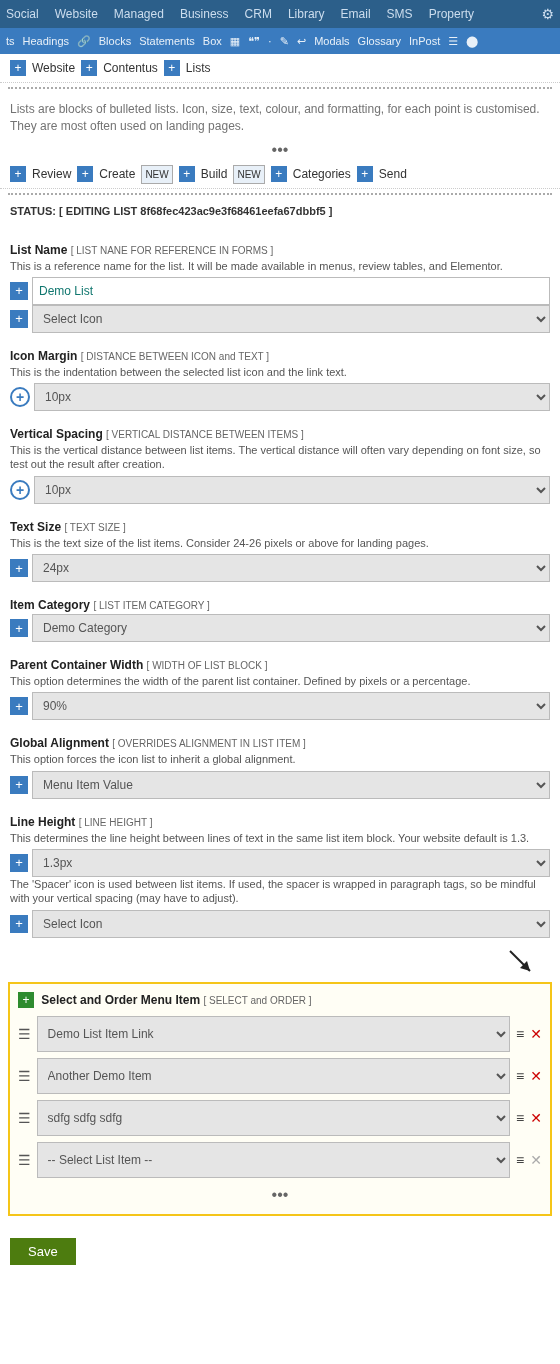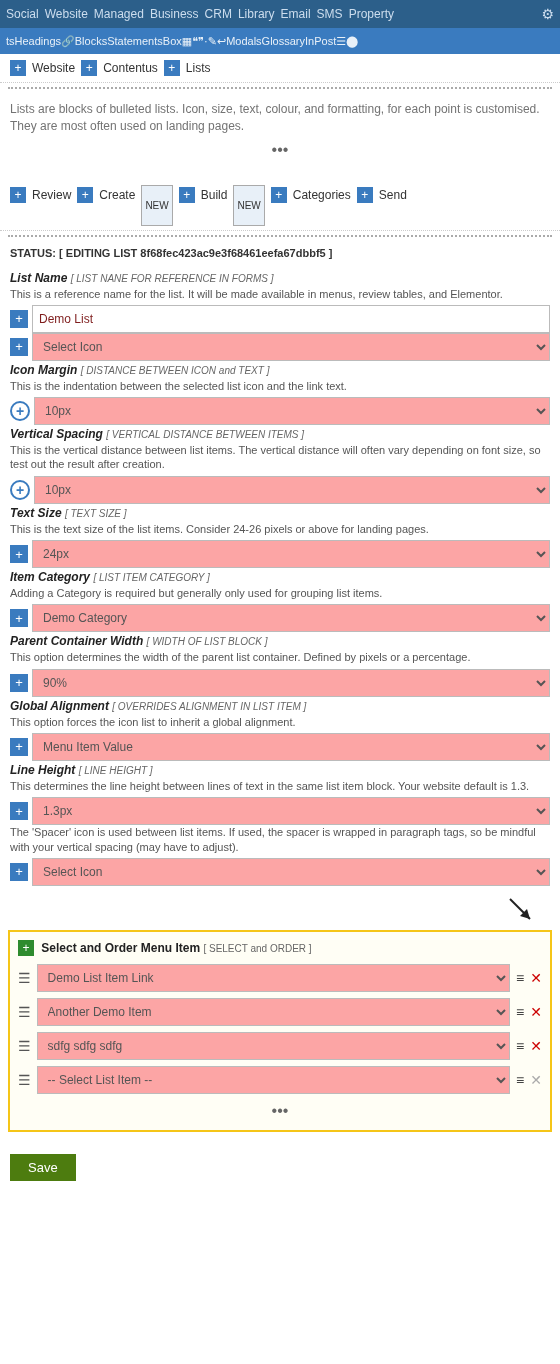--- a/index.html
+++ b/index.html
@@ -12,41 +12,41 @@
       color: #333;
     }
 
     
     .top-nav {
       background: #2c5f8a;
       display: flex;
       align-items: center;
       height: 28px;
       padding: 0 6px;
-      gap: 6px;
+      gap: 16px;
     }
     .top-nav span {
       color: #cde;
       font-size: 12px;
       cursor: pointer;
     }
     .top-nav .gear {
       margin-left: auto;
       color: #cde;
       font-size: 14px;
     }
 
     
     .second-nav {
       background: #3a7bbf;
       display: flex;
       align-items: center;
       height: 26px;
       padding: 0 6px;
-      gap: 0;
+      gap: 8px;
       flex-wrap: wrap;
       overflow: hidden;
     }
     .second-nav span {
       color: #e8f0f8;
       font-size: 11px;
       cursor: pointer;
     }
 
     
@@ -113,44 +113,42 @@
       display: inline-flex; align-items: center; justify-content: center;
     }
     .action-bar span {
       font-size: 12px;
       color: #333;
     }
     .action-bar .new-badge {
       background: #e8f0f8;
       border: 1px solid #aaa;
       font-size: 10px;
-      padding: 14px 3px;
+      padding: 3px 3px;
       color: #333;
-      margin-top: 20px;
     }
 
     
     .status-bar {
       padding: 6px 10px;
       font-size: 11px;
       color: #333;
       font-weight: bold;
     }
 
     
     .form-section {
       padding: 4px 10px 8px 10px;
     }
     .field-label {
       font-size: 12px;
       font-weight: bold;
       color: #222;
       margin-bottom: 2px;
-      margin-top: 2px;
-      font-style: italic;
+      margin-top: 16px;
     }
     .field-label .tag {
       font-weight: normal;
       font-size: 10px;
       color: #666;
     }
     .field-desc {
       font-size: 11px;
       color: #555;
       margin-bottom: 4px;
@@ -182,30 +180,30 @@
       display: inline-flex; align-items: center; justify-content: center;
       flex-shrink: 0;
       font-weight: bold;
     }
     input[type="text"] {
       flex: 1;
       height: 28px;
       padding: 0 6px;
       border: 1px solid #bbb;
       font-size: 12px;
-      color: #7f1d1d;
+      color: #0f766e;
     }
     select {
       flex: 1;
       height: 28px;
       padding: 0 6px;
       border: 1px solid #bbb;
       font-size: 12px;
       color: #555;
-      background: #fca5a5;
+      background: #e5e5e5;
       appearance: auto;
     }
 
     
     .highlight-section {
       border: 2px solid #f5c518;
       margin: 10px 8px;
       padding: 8px;
       background: #fffef5;
     }
@@ -232,21 +230,21 @@
       margin-bottom: 6px;
     }
     .drag-icon {
       color: #555;
       font-size: 14px;
       cursor: grab;
       flex-shrink: 0;
     }
     .list-item-row select {
       flex: 1;
-      height: 28px;
+      height: 36px;
     }
     .icon-menu {
       color: #444;
       font-size: 14px;
       cursor: pointer;
       flex-shrink: 0;
     }
     .icon-delete {
       color: #cc0000;
       font-size: 14px;
@@ -404,21 +402,20 @@
     <button class="btn-plus-field">+</button>
     <select>
       <option>24px</option>
     </select>
   </div>
 
   <div class="field-label">
     <span>Item Category</span>
     <span class="tag">[ LIST ITEM CATEGORY ]</span>
   </div>
-  <div class="field-desc">Adding a Category is required but generally only used for grouping list items.</div>
   <div class="field-row">
     <button class="btn-plus-field">+</button>
     <select>
       <option>Demo Category</option>
     </select>
   </div>
 
   <div class="field-label">
     <span>Parent Container Width</span>
     <span class="tag">[ WIDTH OF LIST BLOCK ]</span>

